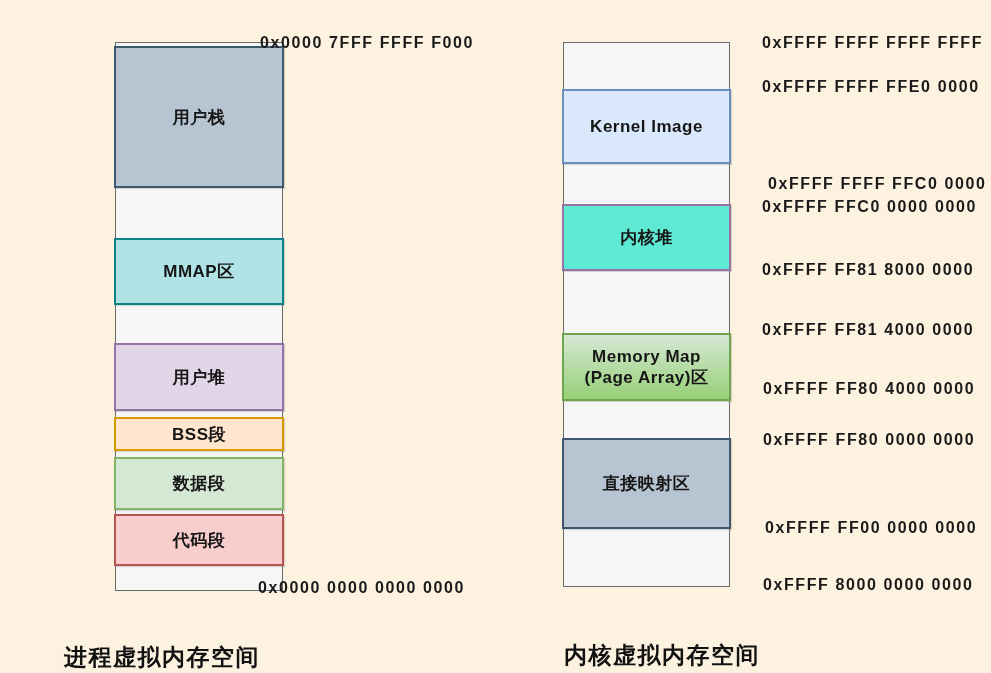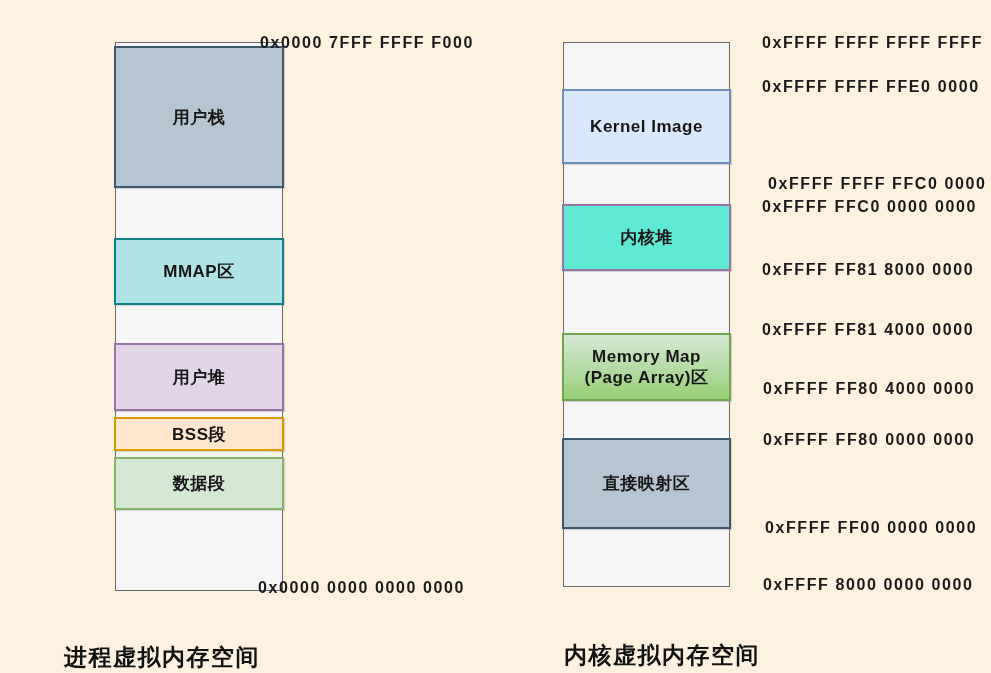--- a/index.html
+++ b/index.html
@@ -66,20 +66,23 @@
     </div>
     <div class="seg user-heap">
       <span>用户堆</span>
     </div>
     <div class="seg bss">
       <span>BSS段</span>
     </div>
     <div class="seg dataseg">
       <span>数据段</span>
     </div>
+    <div class="seg codeseg">
+      <span>代码段</span>
+    </div>
   </div>
 
   <div class="membox kernel">
     <div class="seg kernel-image">
       <span>Kernel Image</span>
     </div>
     <div class="seg kernel-heap">
       <span>内核堆</span>
     </div>
     <div class="seg memmap">

